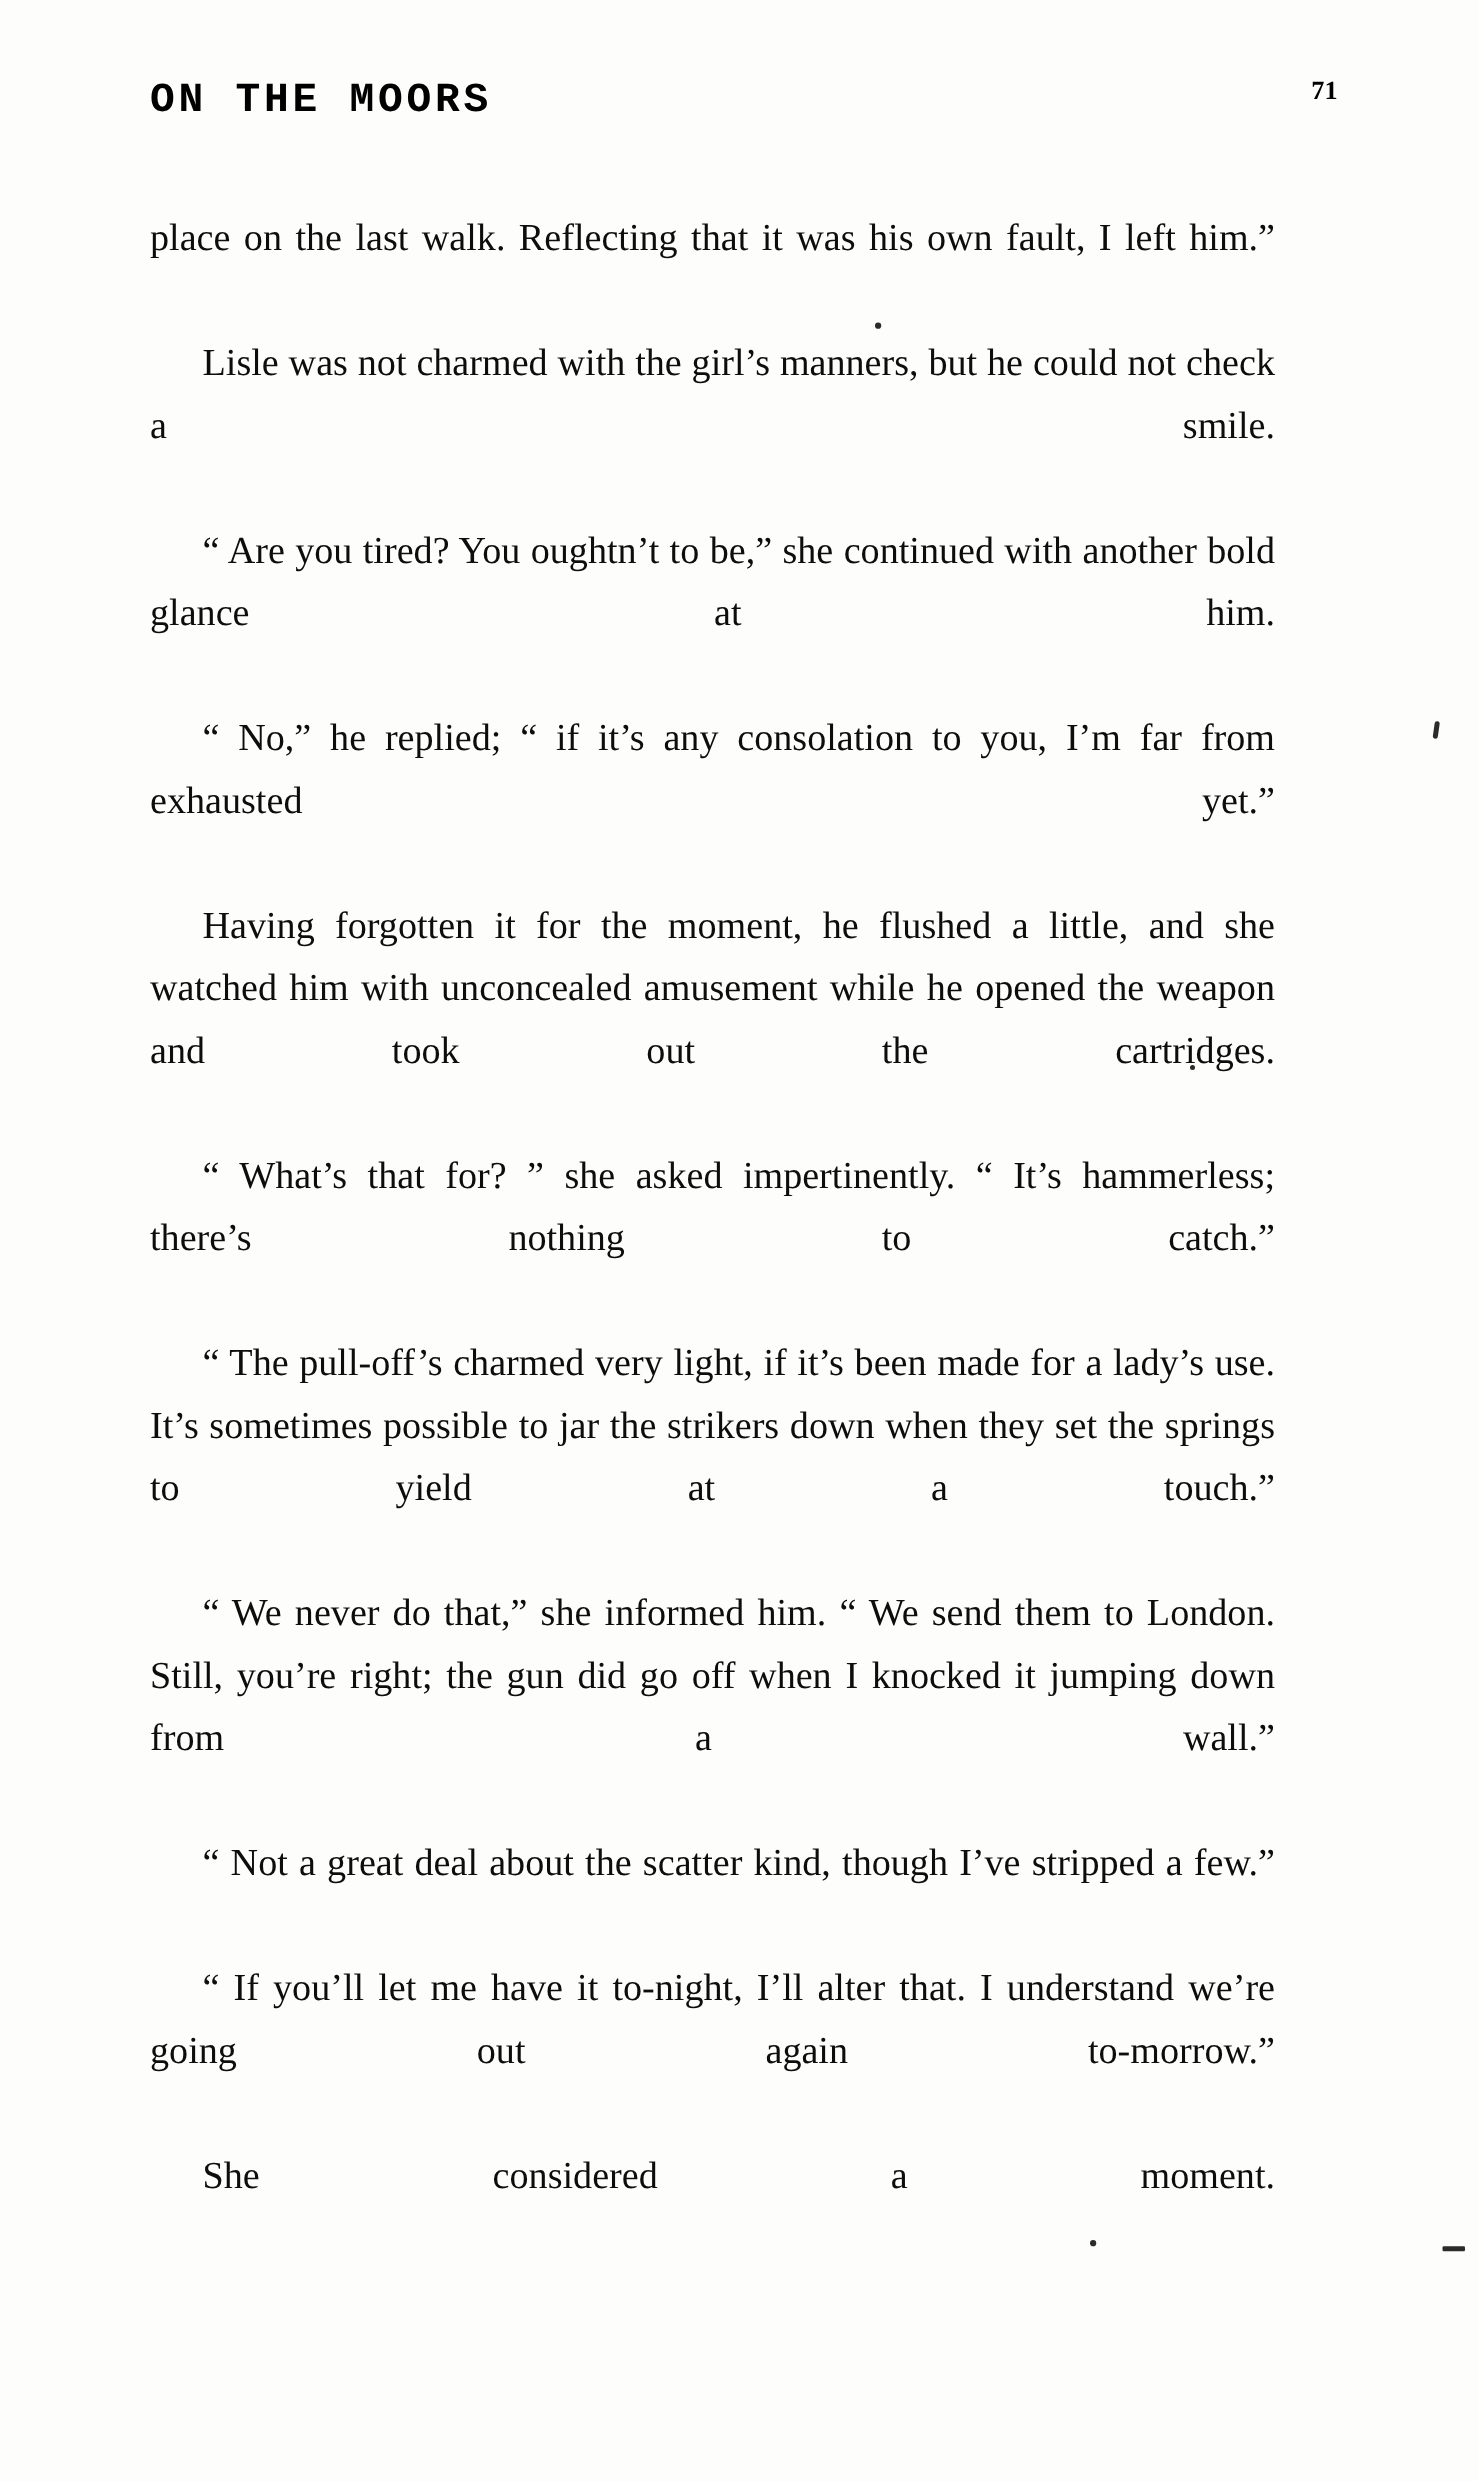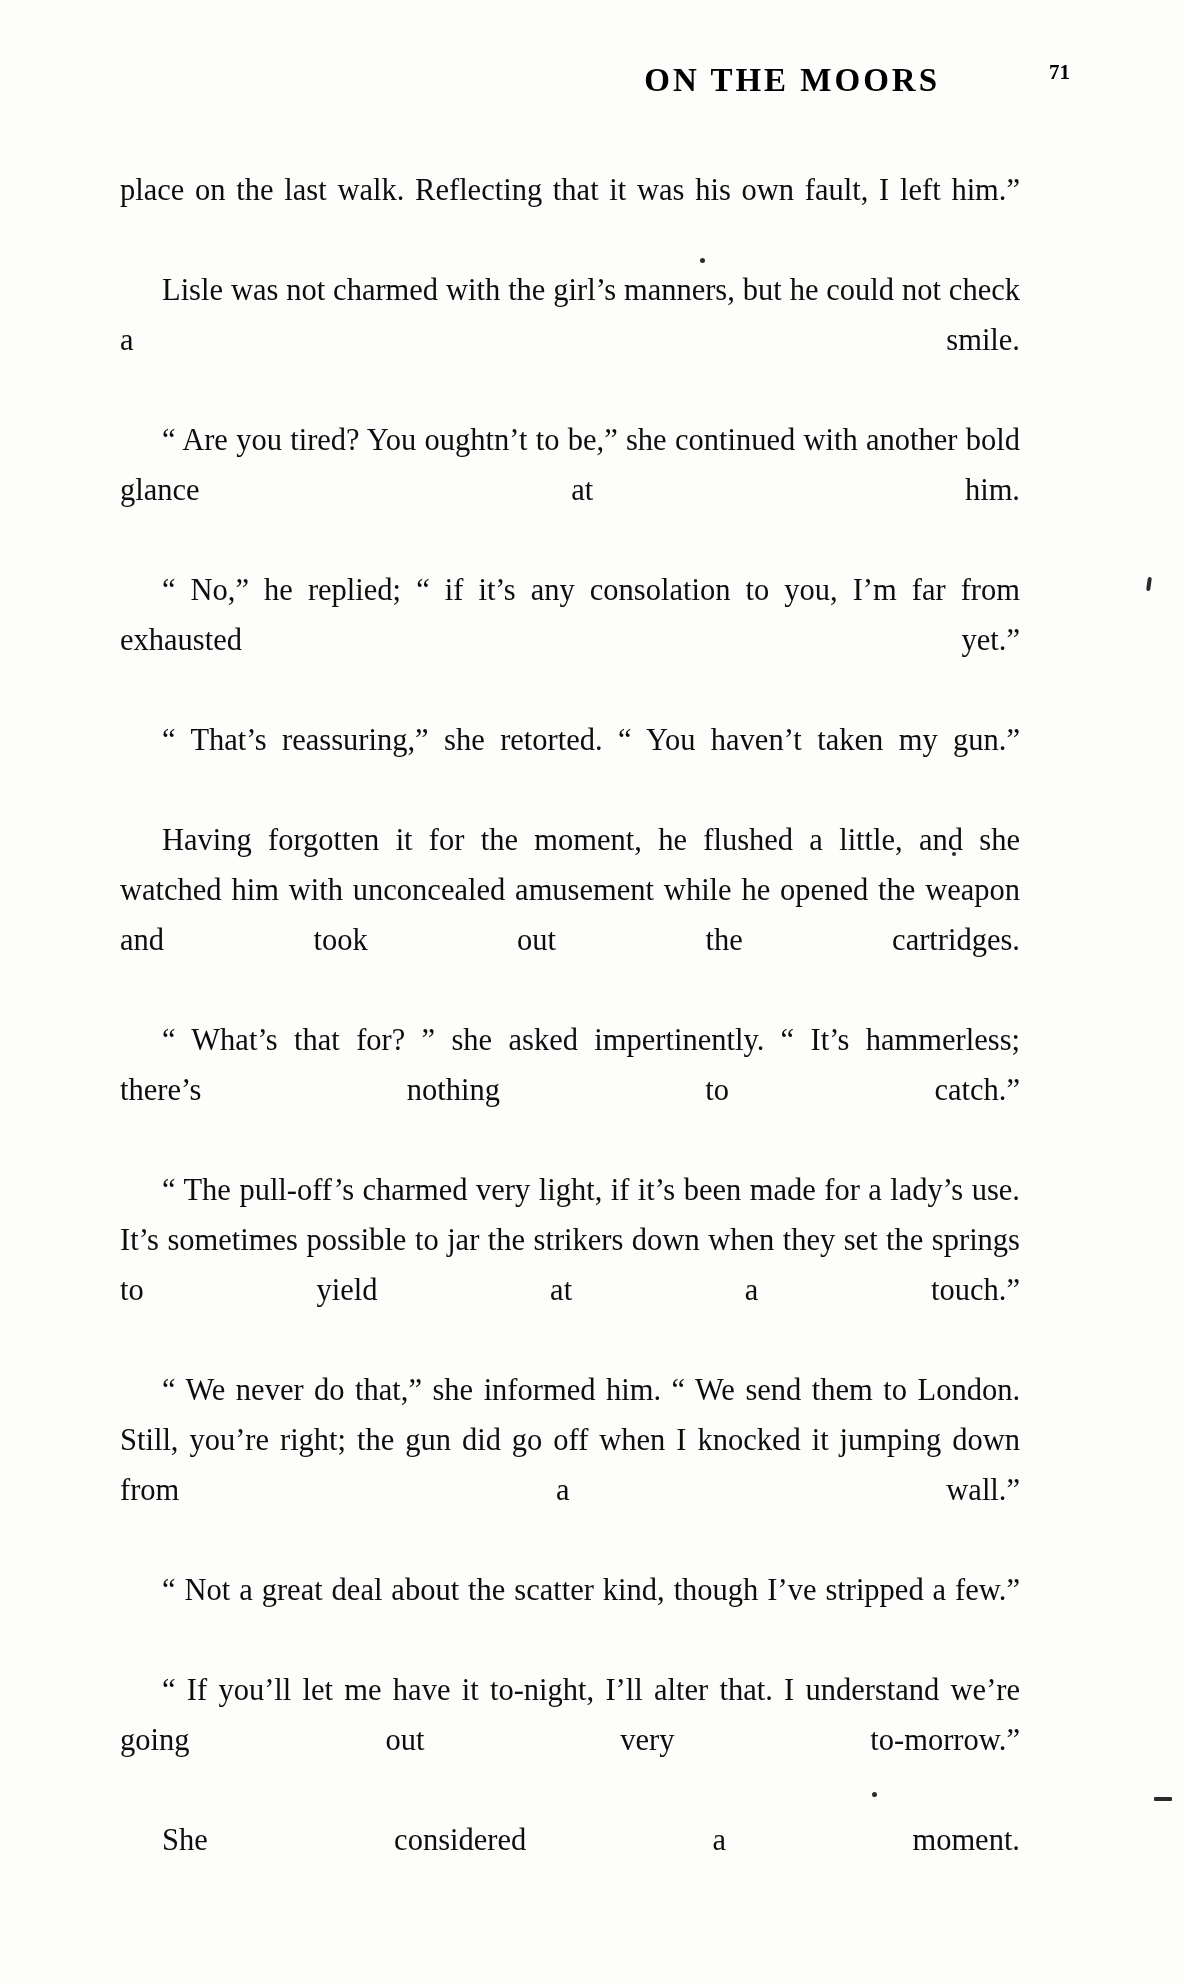--- a/index.html
+++ b/index.html
@@ -26,25 +26,25 @@
     position: absolute;
     top: 62px;
     left: 120px;
     width: 950px;
     height: 50px;
   }
   .header-title {
     position: absolute;
     left: 0;
     width: 820px;
-    text-align: right;
+    text-align: left;
     font-size: 33px;
     font-weight: bold;
     letter-spacing: 3px;
-    font-family: Liberation Serif, serif;
+    font-family: Liberation Mono, monospace;
   }
   .page-number {
     position: absolute;
     right: 0;
     top: -2px;
     font-size: 21px;
     font-weight: bold;
     font-family: "Liberation Serif", serif;
   }
   .body-text {
@@ -92,27 +92,26 @@
   <div class="header">
     <div class="header-title">ON THE MOORS</div>
     <div class="page-number">71</div>
   </div>
 
   <div class="body-text">
     <p class="no-indent">place on the last walk.   Reflecting that it was his own fault, I left him.”</p>
     <p>Lisle was not charmed with the girl’s manners, but he could not check a smile.</p>
     <p>“ Are you tired?   You oughtn’t to be,” she continued with another bold glance at him.</p>
     <p>“ No,” he replied; “ if it’s any consolation to you, I’m far from exhausted yet.”</p>
-    <p>“ That’s reassuring,” she retorted.   “ You haven’t taken my gun.”</p>
     <p>Having forgotten it for the moment, he flushed a little, and she watched him with unconcealed amusement while he opened the weapon and took out the cartridges.</p>
     <p>“ What’s that for? ” she asked impertinently.   “ It’s hammerless; there’s nothing to catch.”</p>
     <p>“ The pull-off’s charmed very light, if it’s been made for a lady’s use.   It’s sometimes possible to jar the strikers down when they set the springs to yield at a touch.”</p>
     <p>“ We never do that,” she informed him.   “ We send them to London.   Still, you’re right; the gun did go off when I knocked it jumping down from a wall.”</p>
     <p>“ Not a great deal about the scatter kind, though I’ve stripped a few.”</p>
-    <p>“ If you’ll let me have it to-night, I’ll alter that. I understand we’re going out very to-morrow.”</p>
+    <p>“ If you’ll let me have it to-night, I’ll alter that. I understand we’re going out again to-morrow.”</p>
     <p>She considered a moment.</p>
 
   </div>
 
   <span class="speck speck-1"></span>
   <span class="speck speck-2"></span>
   <span class="speck speck-3"></span>
   <span class="speck speck-4"></span>
   <span class="speck speck-5"></span>
 

